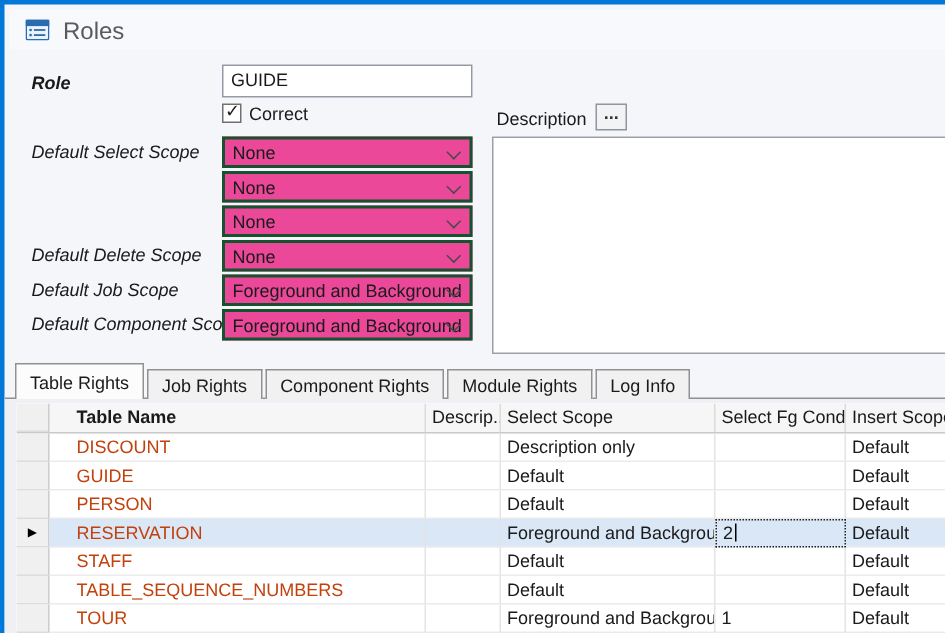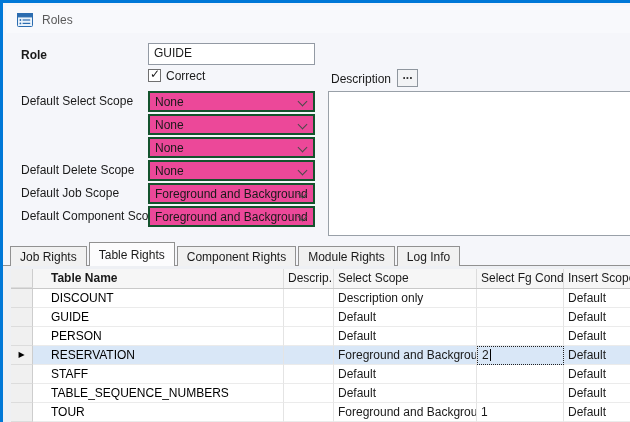--- a/index.html
+++ b/index.html
@@ -8,24 +8,24 @@
 
   .window {
     position:relative; width:630px; height:422px; overflow:hidden;
     background:#f5f6fa;
     border-top:3px solid #0078d7; border-left:3px solid #0078d7;
   }
 
   
   .titlebar { position:absolute; left:3px; top:3px; width:627px; height:27px; background:#f8f9fc; }
   .title-icon { position:absolute; left:11px; top:7px; width:16px; height:14px; }
-  .title-text { position:absolute; left:36px; top:7px; color:#5a5a5a; font-size:12px; }
-
-  
-  .lbl { position:absolute; left:18px; color:#1a1a1a; }
+  .title-text { position:absolute; left:36px; top:7px; color:#5a5a5a; font-size:16px; }
+
+  
+  .lbl { position:absolute; left:18px; color:#1a1a1a;font-style:italic; }
   .lbl.bold { font-weight:bold; }
 
   .textbox {
     position:absolute; left:145px; width:167px; height:22px;
     background:#fff; border:1px solid #939aa4; padding:2px 4px 0 5px; color:#1a1a1a;
   }
 
   .checkbox-row { position:absolute; left:145px; top:65px; height:15px; display:flex; align-items:center; }
   .checkbox { width:13px; height:13px; background:#fff; border:1px solid #707070; position:relative; }
   .checkbox .check { position:absolute; left:1px; top:-3px; font-size:12px; font-weight:bold; color:#1a1a1a; }
@@ -73,21 +73,21 @@
   .grow { display:grid; grid-template-columns:22px 251px 50px 143px 87px auto; height:19px; }
   .grow.head { height:20px; background:#f6f6f6; border-bottom:1px solid #c9c9c9; }
   .grow .cell {
     padding:2px 2px 0 4px; border-right:1px solid #e4e4e4; border-bottom:1px solid #ebebeb;
     white-space:nowrap; overflow:hidden;
   }
   .grow.head .cell { border-bottom:none; border-right:1px solid #dcdcdc; color:#1a1a1a; }
   .grow .gutter { background:#f0f0f0; border-right:1px solid #cdcdcd; border-bottom:1px solid #dcdcdc;
     text-align:center; font-size:8px; line-height:17px; color:#000; padding:0; }
   .grow.head .gutter { background:#f0f0f0; }
-  .c-name { padding-left:18px !important; color:#000000; }
+  .c-name { padding-left:18px !important; color:#c2410c; }
   .grow.head .c-name { font-weight:bold; color:#1a1a1a; }
   .grow.sel .cell { background:#d9e7f7; }
   .cell.editing {
     background:#e9f2fc; border:1px dotted #222 !important; padding:1px 1px 0 4px;
   }
   .caret { display:inline-block; width:1px; height:12px; background:#000; vertical-align:-2px; margin-left:1px; }
 </style>
 </head>
 <body>
 
@@ -129,22 +129,22 @@
   <div class="combo" style="top:180px;"><span>Foreground and Background</span><span class="chev"></span></div>
 
   <span class="lbl" style="top:206px;">Default Component Scope</span>
   <div class="combo" style="top:203px;"><span>Foreground and Background</span><span class="chev"></span></div>
 
   <span class="desc-label">Description</span>
   <div class="desc-btn">...</div>
   <div class="desc-box"></div>
 
   <div class="tabstrip">
+    <div class="tab active">Table Rights</div>
     <div class="tab">Job Rights</div>
-    <div class="tab active">Table Rights</div>
     <div class="tab">Component Rights</div>
     <div class="tab">Module Rights</div>
     <div class="tab">Log Info</div>
   </div>
   <div class="tabpanel"></div>
 
   <div class="grid">
     <div class="grow head">
       <div class="gutter"></div>
       <div class="cell c-name">Table Name</div>

